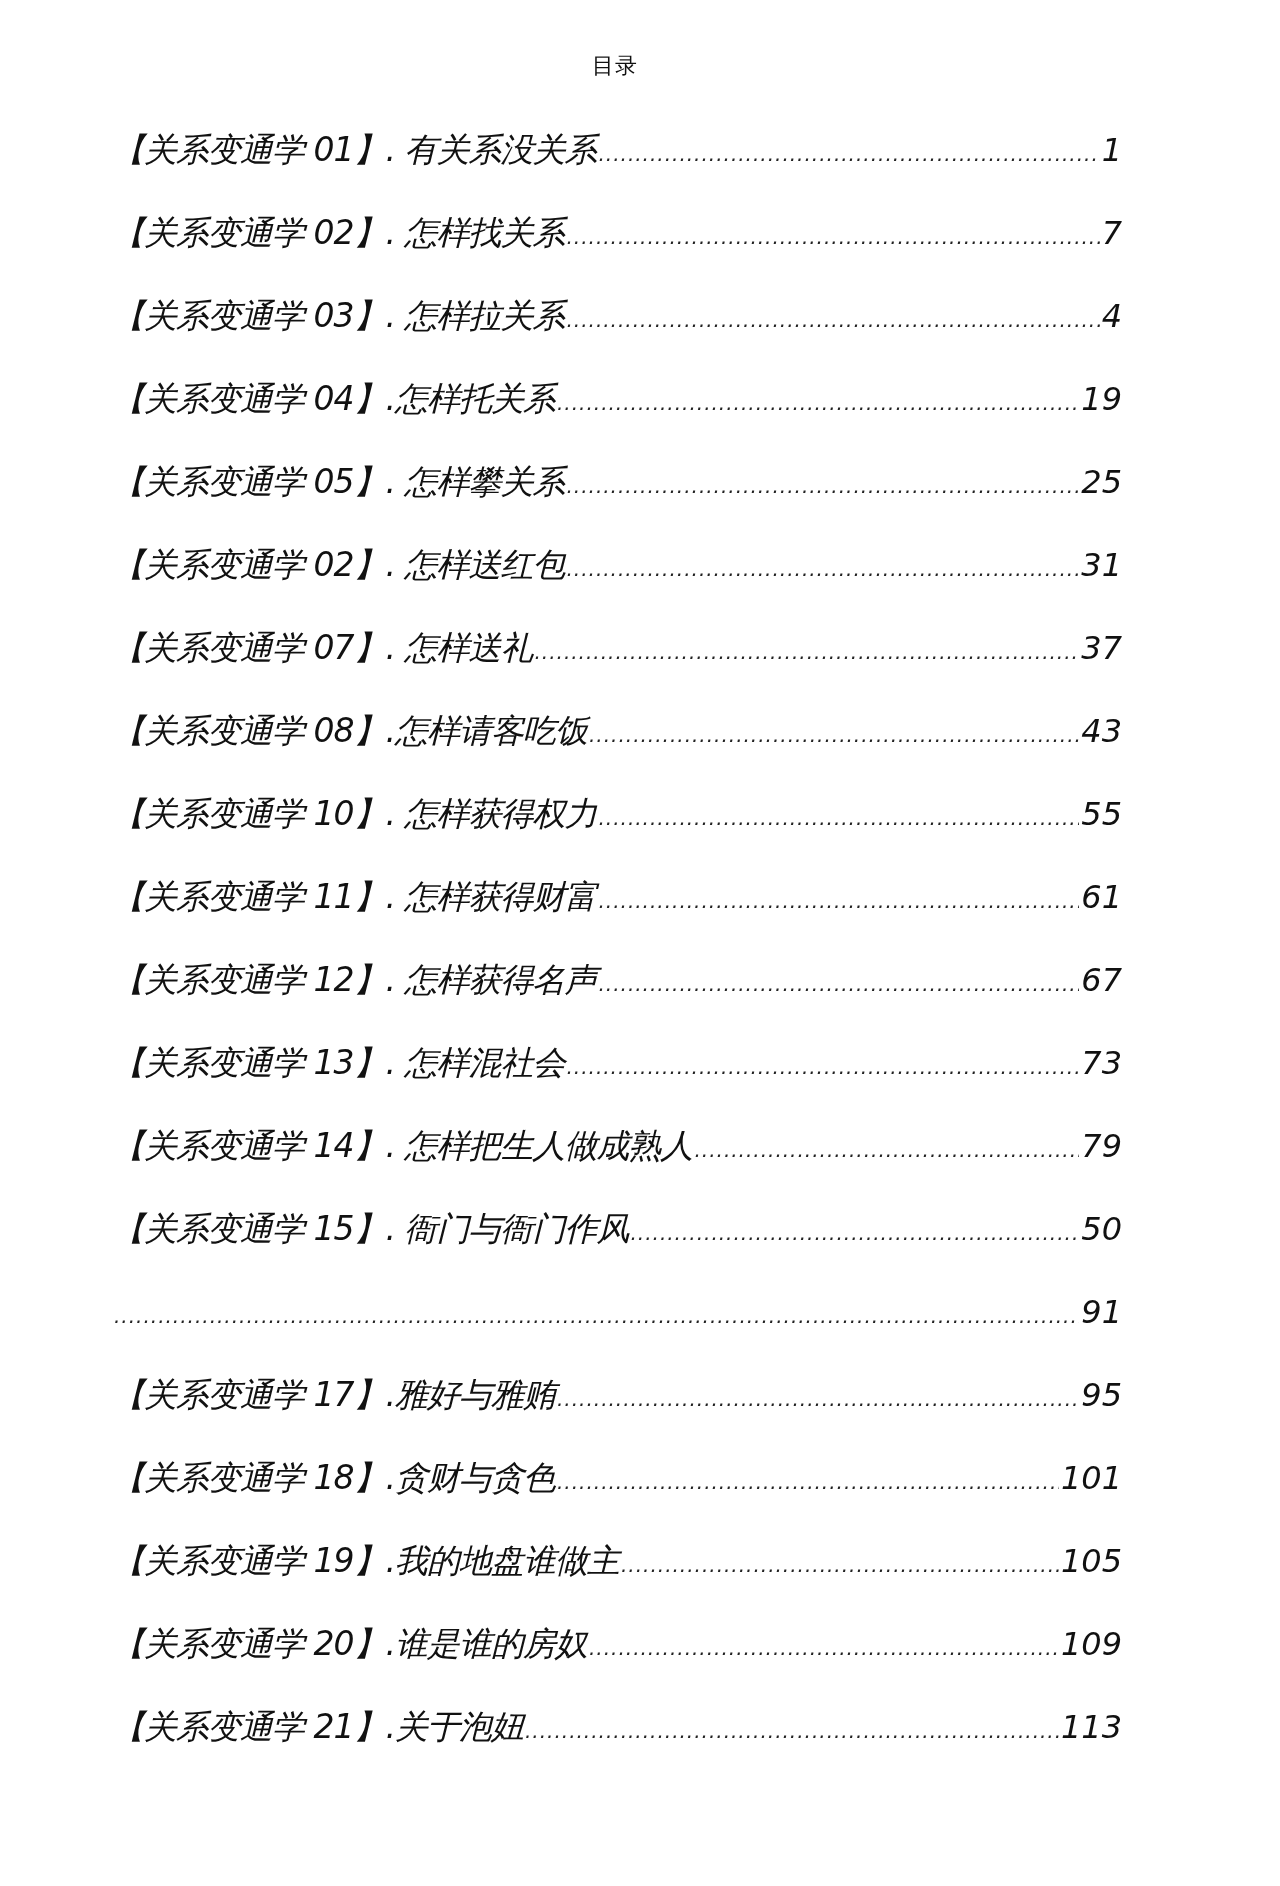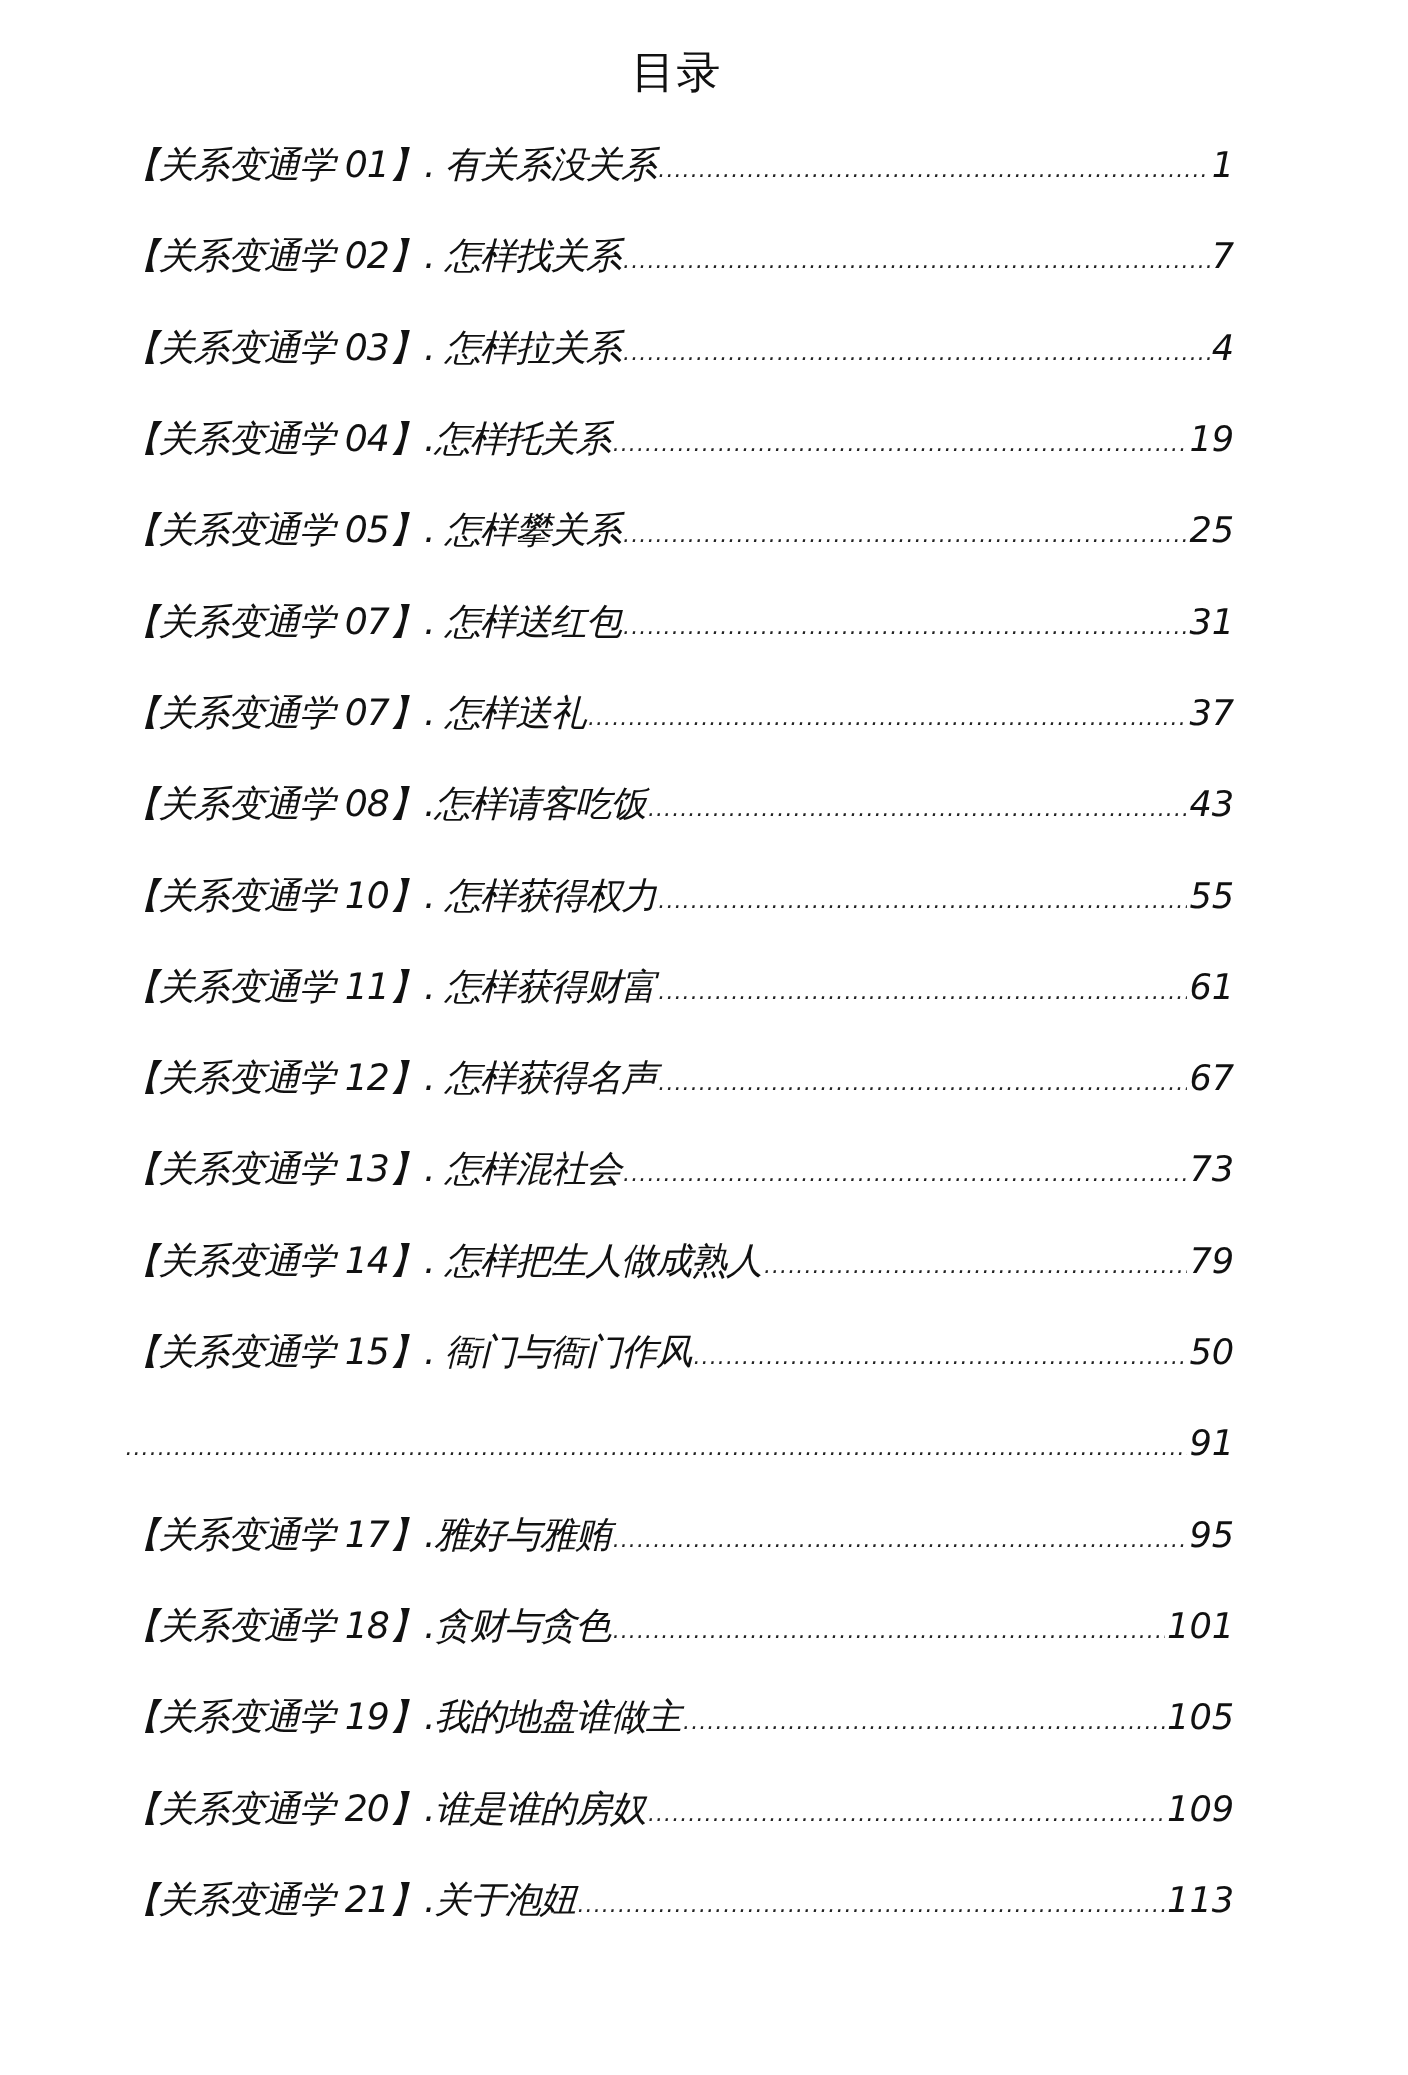--- a/index.html
+++ b/index.html
@@ -14,21 +14,21 @@
       overflow: hidden;
       font-family: "DejaVu Sans", "Liberation Sans", sans-serif;
       color: #111111;
     }
     .toc-title {
       position: absolute;
       top: 44px;
       left: 0;
       width: 1230px;
       text-align: center;
-      font-size: 40px;
+      font-size: 22px;
       line-height: 44px;
       letter-spacing: 1px;
     }
     .toc-list {
       position: absolute;
       top: 128px;
       left: 112px;
       width: 1010px;
       margin: 0;
       padding: 0;
@@ -89,21 +89,21 @@
       <span class="toc-label">【关系变通学 04】.怎样托关系</span>
       <span class="toc-leader"></span>
       <span class="toc-page">19</span>
     </li>
     <li class="toc-entry">
       <span class="toc-label">【关系变通学 05】. 怎样攀关系</span>
       <span class="toc-leader"></span>
       <span class="toc-page">25</span>
     </li>
     <li class="toc-entry">
-      <span class="toc-label">【关系变通学 07】. 怎样送红包</span>
+      <span class="toc-label">【关系变通学 02】. 怎样送红包</span>
       <span class="toc-leader"></span>
       <span class="toc-page">31</span>
     </li>
     <li class="toc-entry">
       <span class="toc-label">【关系变通学 07】. 怎样送礼</span>
       <span class="toc-leader"></span>
       <span class="toc-page">37</span>
     </li>
     <li class="toc-entry">
       <span class="toc-label">【关系变通学 08】.怎样请客吃饭</span>

